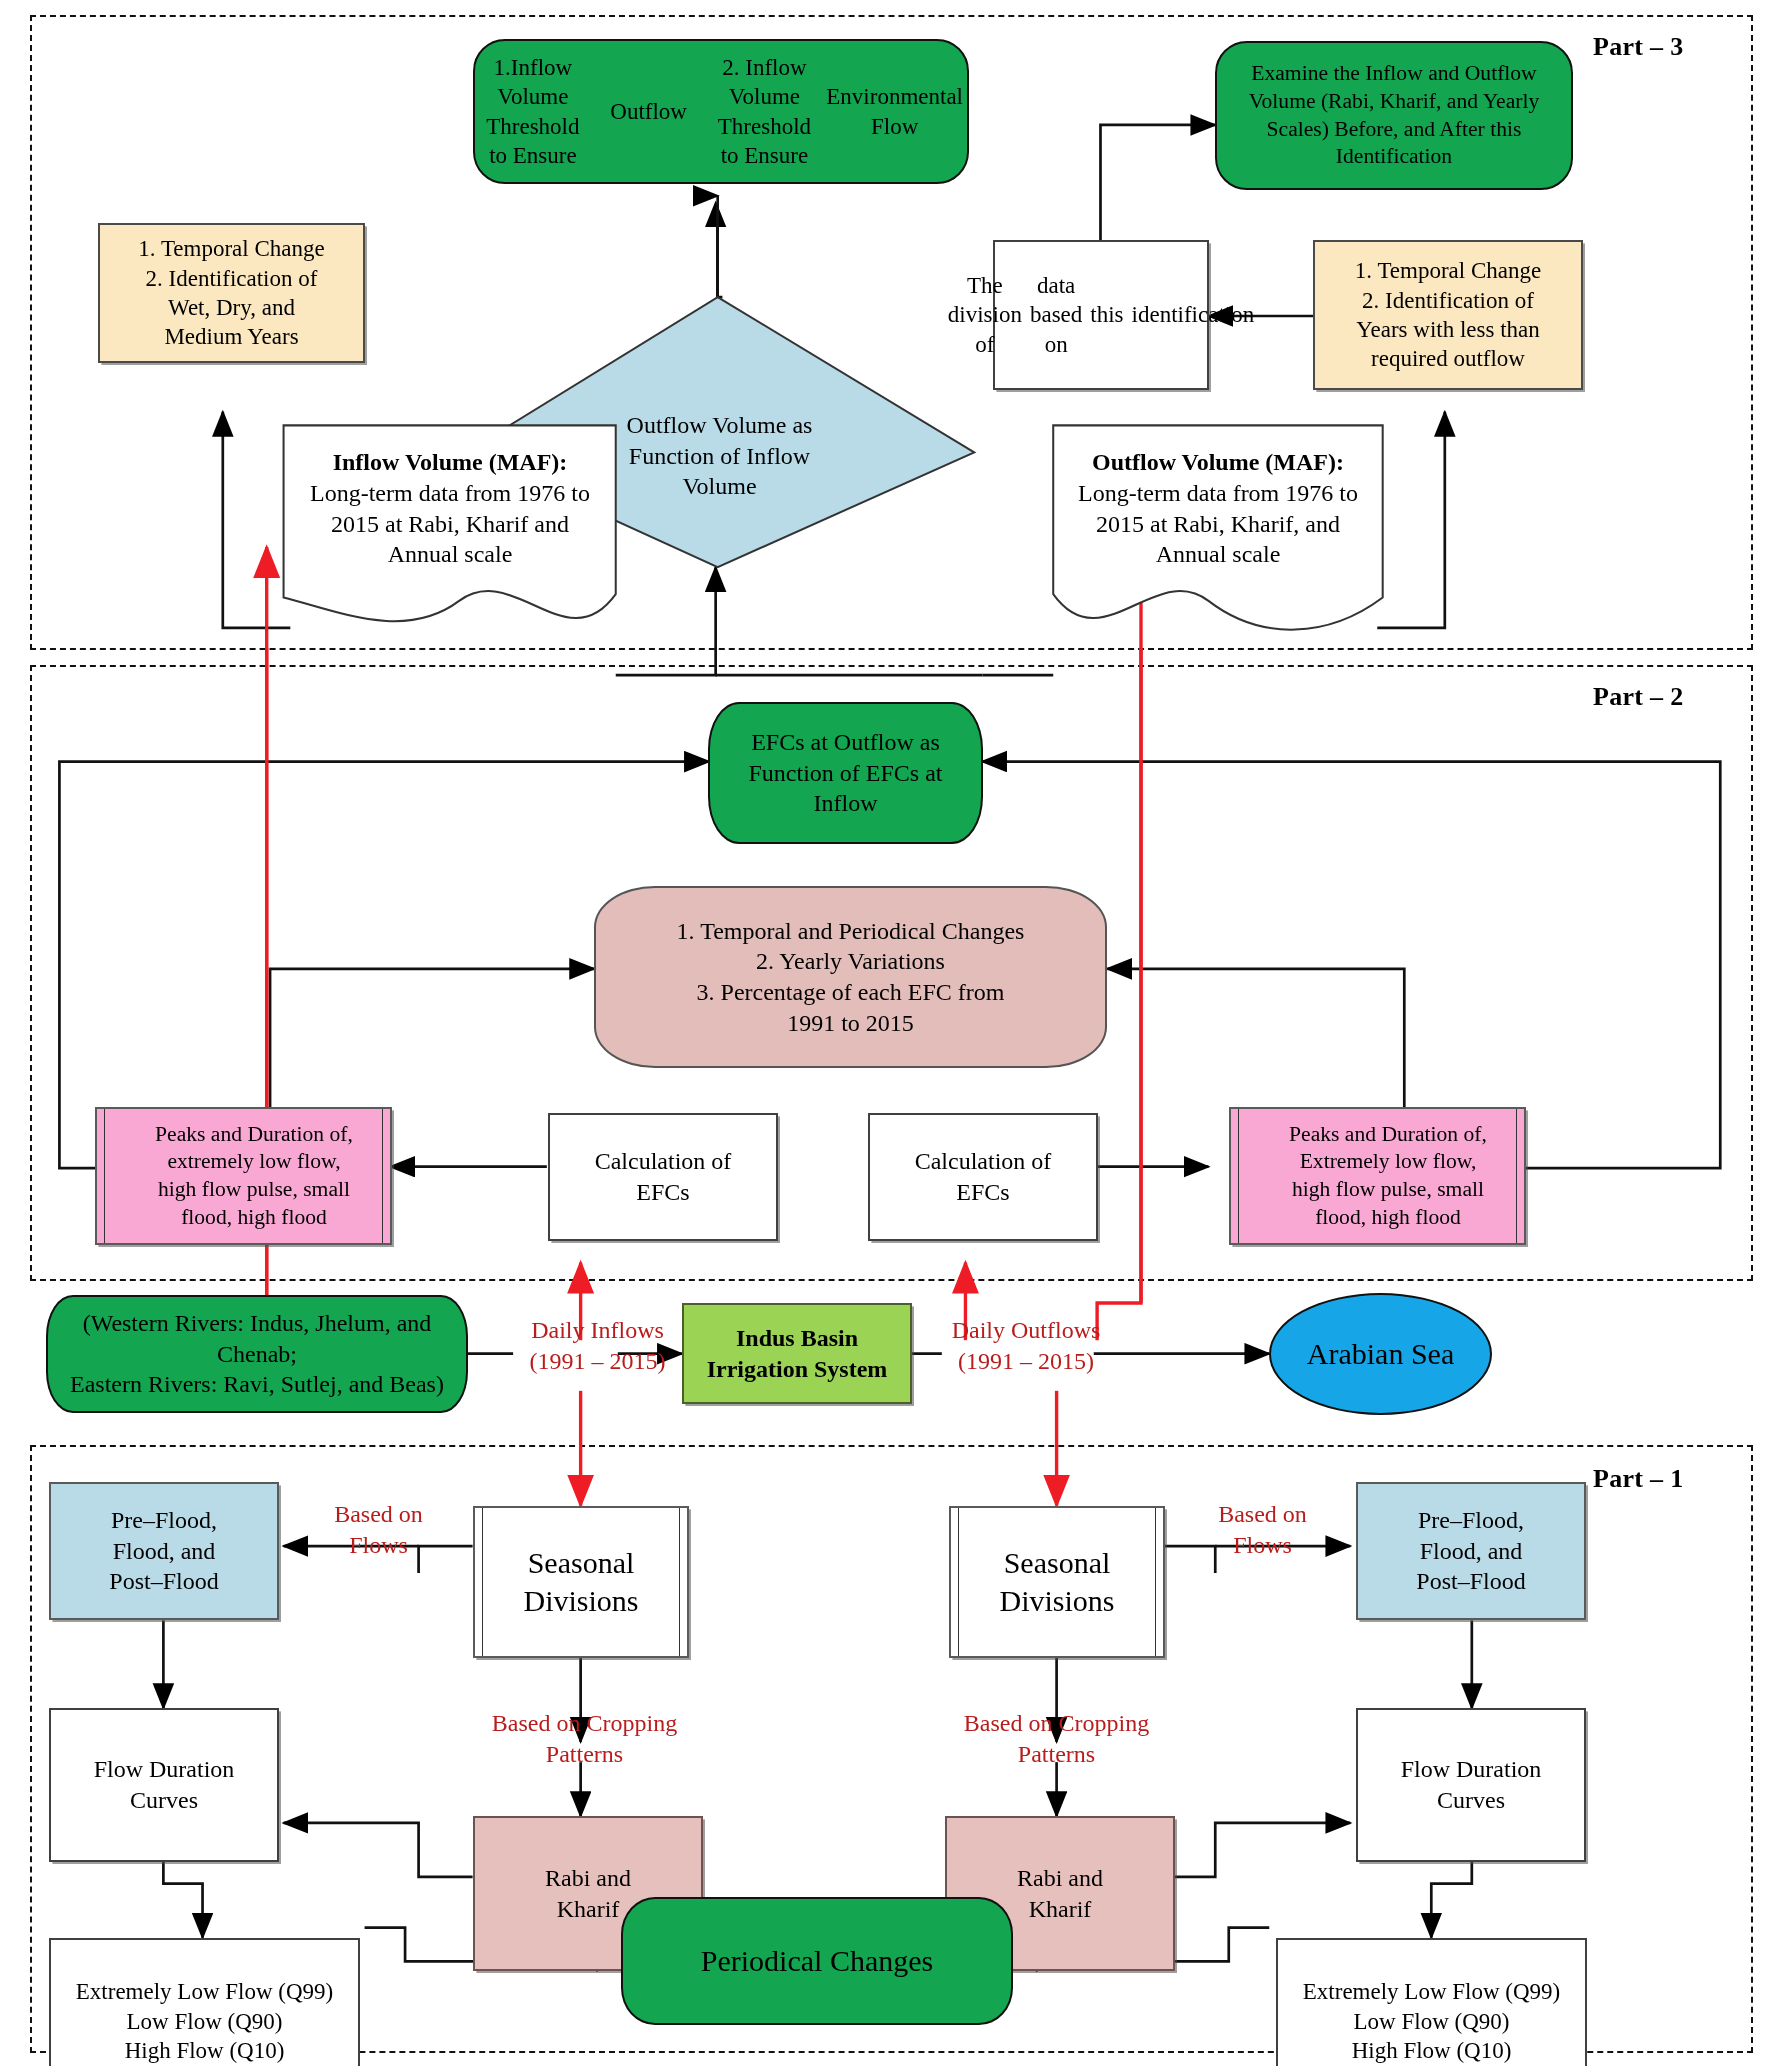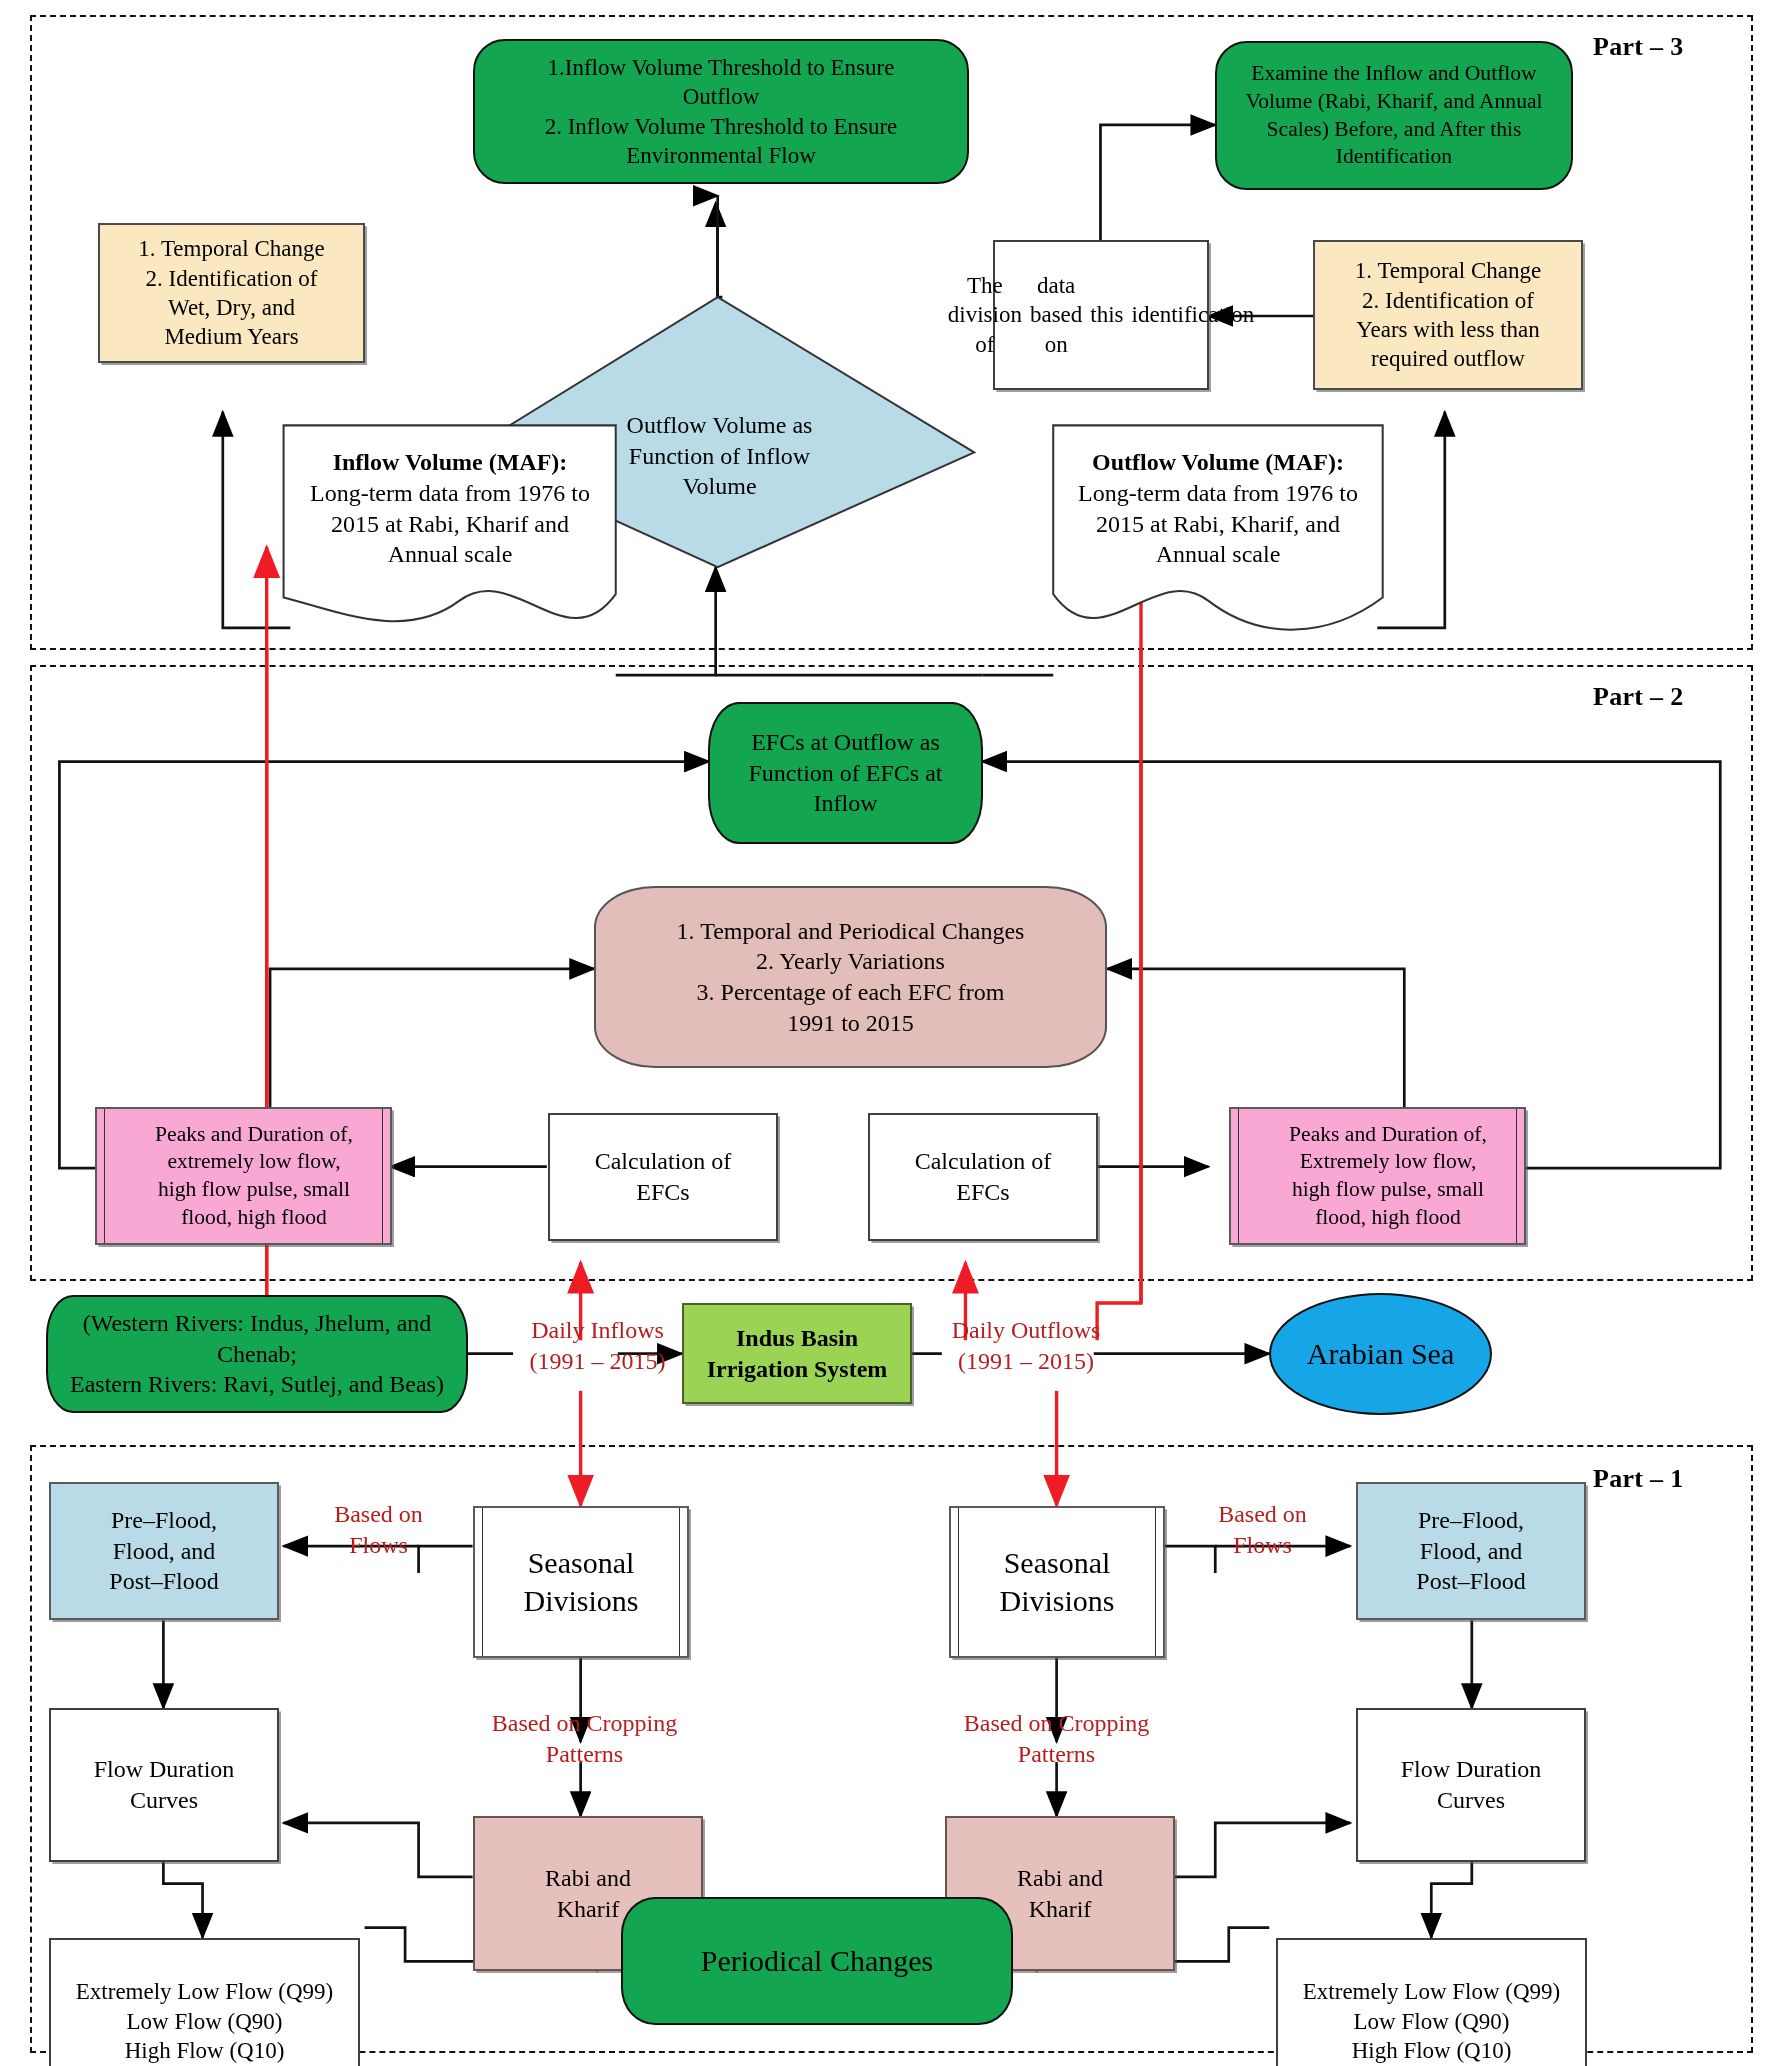--- a/index.html
+++ b/index.html
@@ -212,30 +212,30 @@
       <path d="M1625,1985 L1625,1930 L1690,1930 L1690,1450 L1690,1170 L1690,810" marker-end="url(#ahr)"></path>
 
       <path d="M860,2060 L860,2230" marker-end="url(#ahr)"></path>
       <path d="M1565,2060 L1565,2230" marker-end="url(#ahr)"></path>
 
       <path d="M395,1935 L395,960"></path>
       <path d="M1690,1930 L1690,960"></path>
     </g>
   </svg>
 
-  <div class="node green-r fs18" style="left:473px;top:39px;width:496px;height:145px;flex-direction:column;">
+  <div class="node green-r fs18" style="left:473px;top:39px;width:496px;height:145px;flex-direction:row;">
     <span>1.Inflow Volume Threshold to Ensure</span>
     <span>Outflow</span>
     <span>2. Inflow Volume Threshold to Ensure</span>
     <span>Environmental Flow</span>
   </div>
 
   <div class="node green-r fs17" style="left:1215px;top:41px;width:358px;height:149px;flex-direction:column;">
     <span>Examine the Inflow and Outflow</span>
-    <span>Volume (Rabi, Kharif, and Annual</span>
+    <span>Volume (Rabi, Kharif, and Yearly</span>
     <span>Scales) Before, and After this</span>
     <span>Identification</span>
   </div>
 
   <div class="node cream fs18" style="left:98px;top:223px;width:267px;height:140px;flex-direction:column;">
     <span>1. Temporal Change</span>
     <span>2. Identification of</span>
     <span>Wet, Dry, and</span>
     <span>Medium Years</span>
   </div>

